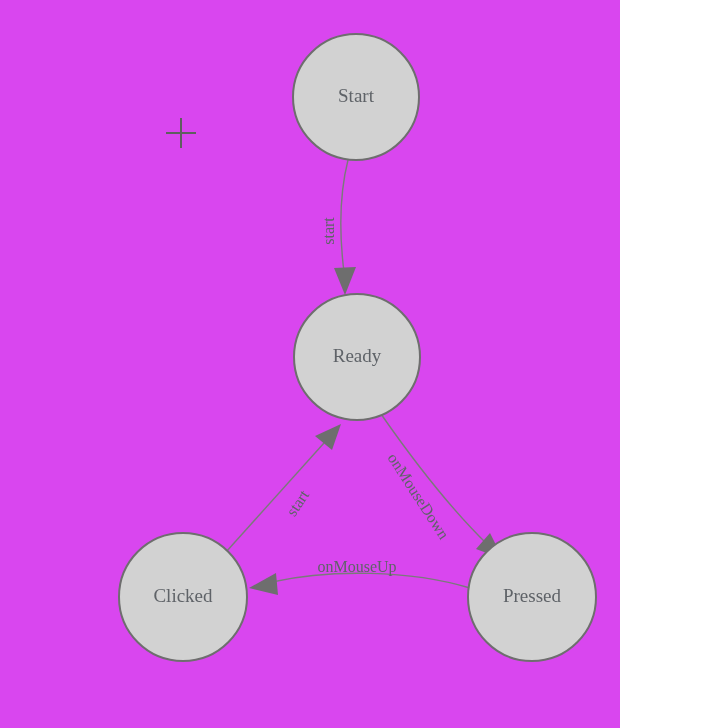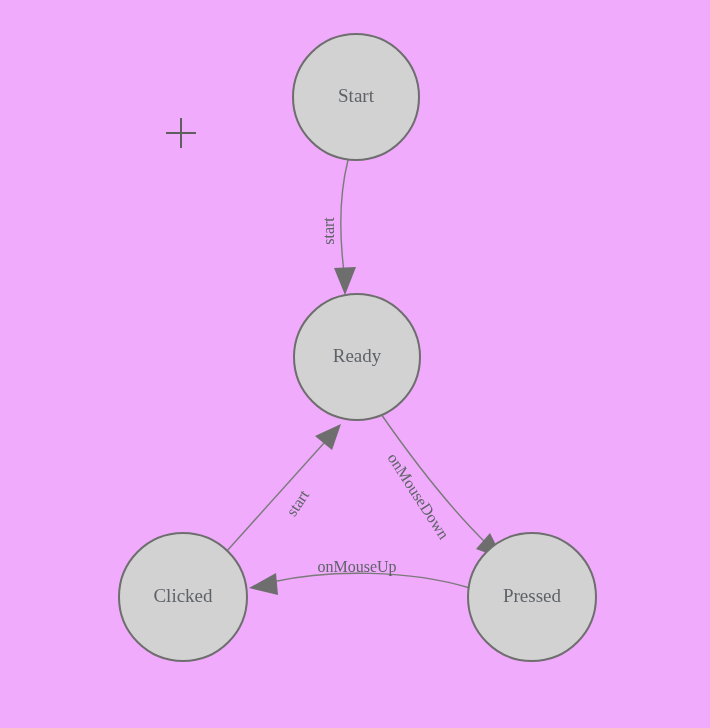--- a/index.html
+++ b/index.html
@@ -8,23 +8,23 @@
     background: #ffffff;
   }
   body {
     width: 710px;
     height: 728px;
     font-family: "Liberation Serif", serif;
     overflow: hidden;
   }
   #canvas-root {
     position: relative;
-    width: 710px;
+    width: 620px;
     height: 728px;
-    background: #f0abfc;
+    background: #d946ef;
   }
   svg.diagram-svg {
     position: absolute;
     top: 0;
     left: 0;
     width: 710px;
     height: 728px;
   }
   .state-node-circle {
     fill: #d2d2d2;

